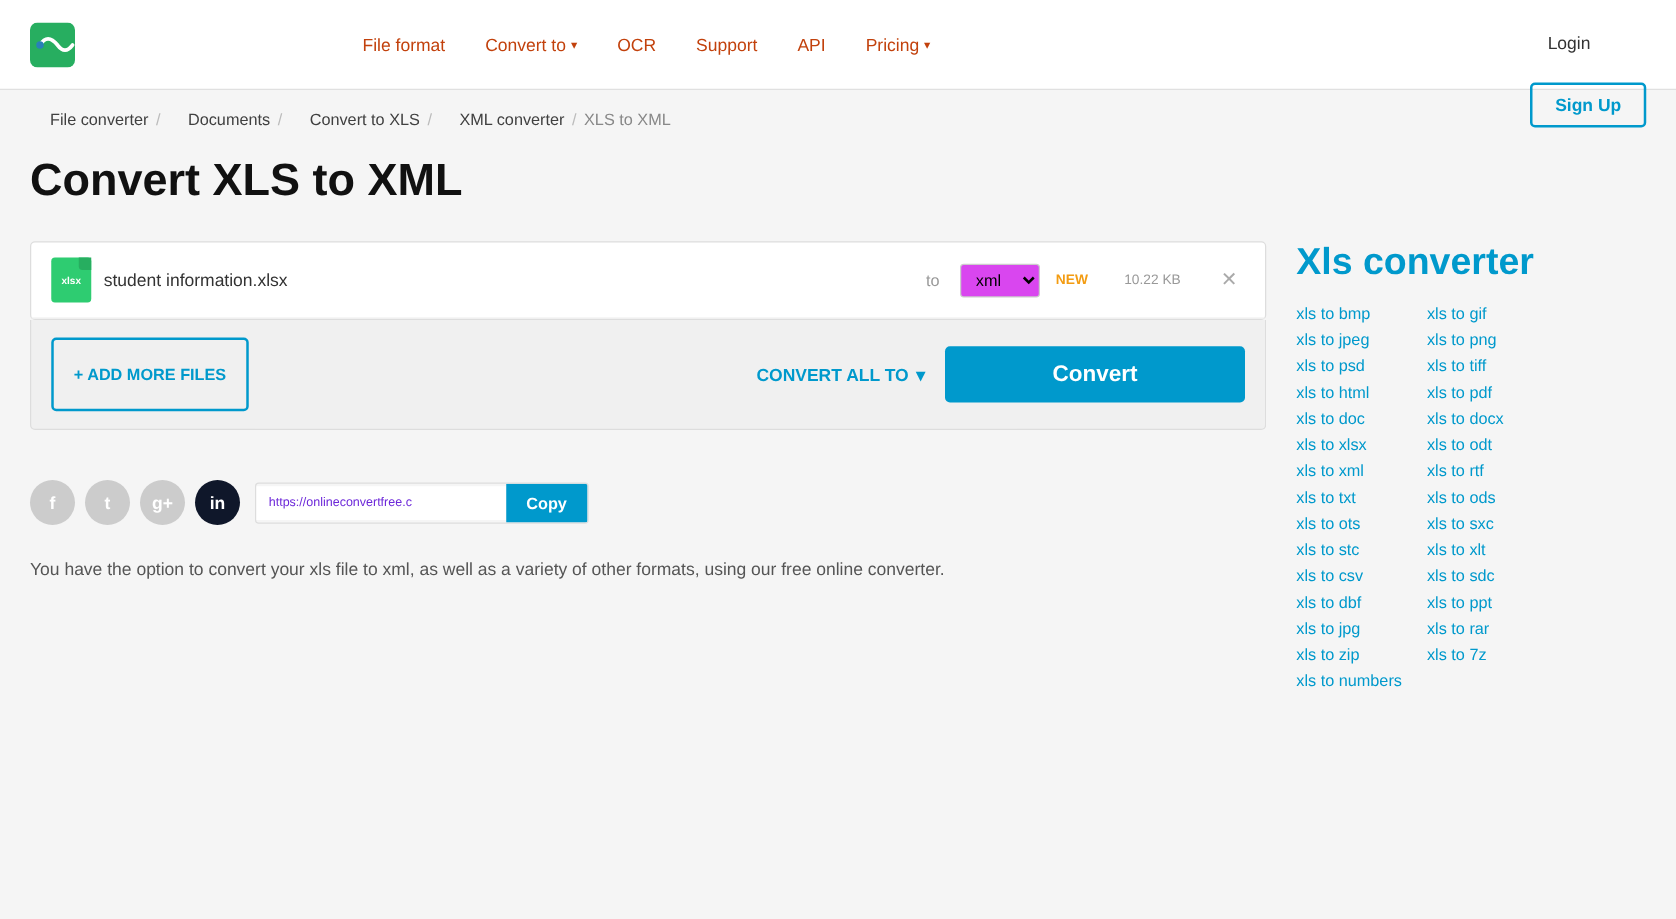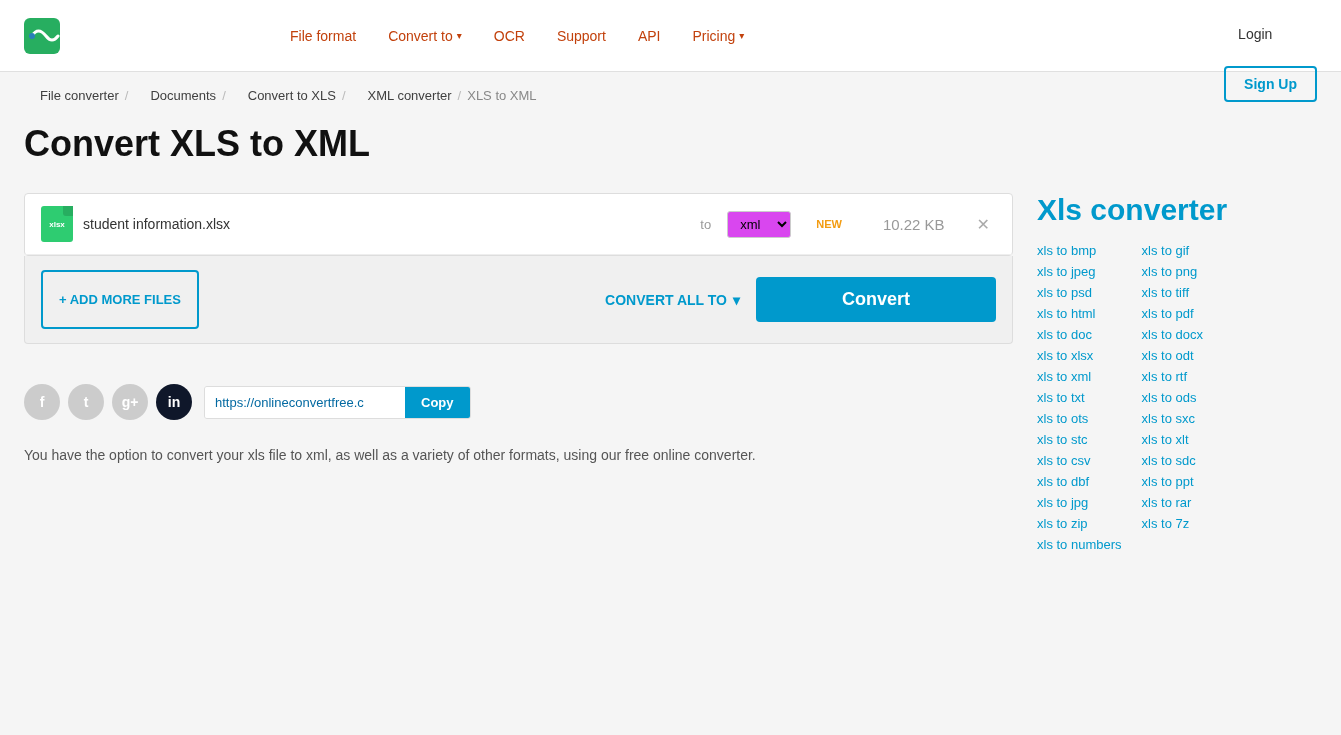--- a/index.html
+++ b/index.html
@@ -98,23 +98,23 @@
     .format-select {
       border: 1px solid #ccc; border-radius: 3px;
       padding: 4px 8px; font-size: 13px;
       background: #d946ef; cursor: pointer;
     }
     .new-badge {
       background: transparent;
       color: #f39c12;
       font-size: 11px;
       font-weight: bold;
-      margin: 0 15px;
-    }
-    .file-size { color: #999; font-size: 15px; margin: 0 16px; text-align: center; }
+      margin: 0 3px;
+    }
+    .file-size { color: #999; font-size: 11px; margin: 0 16px; text-align: center; }
     .remove-btn {
       color: #aaa; cursor: pointer; font-size: 16px;
       background: none; border: none;
       padding: 2px 6px;
     }
 
     
     .actions-row {
       background: #f0f0f0;
       border: 1px solid #ddd;
@@ -178,23 +178,23 @@
     .si-li { background: #0f172a; }
 
     .url-box {
       display: flex; align-items: center; border: 1px solid #ddd;
       border-radius: 3px; overflow: hidden;
     }
     .url-input {
       padding: 8px 10px;
       border: none;
       outline: none;
-      font-size: 13px;
+      font-size: 10px;
       width: 200px;
-      color: #0369a1;
+      color: #6d28d9;
       background: #fff;
     }
     .copy-btn {
       background: #0099cc;
       color: #fff;
       border: none;
       padding: 8px 16px;
       cursor: pointer;
       font-size: 13px;
       font-weight: 600;

